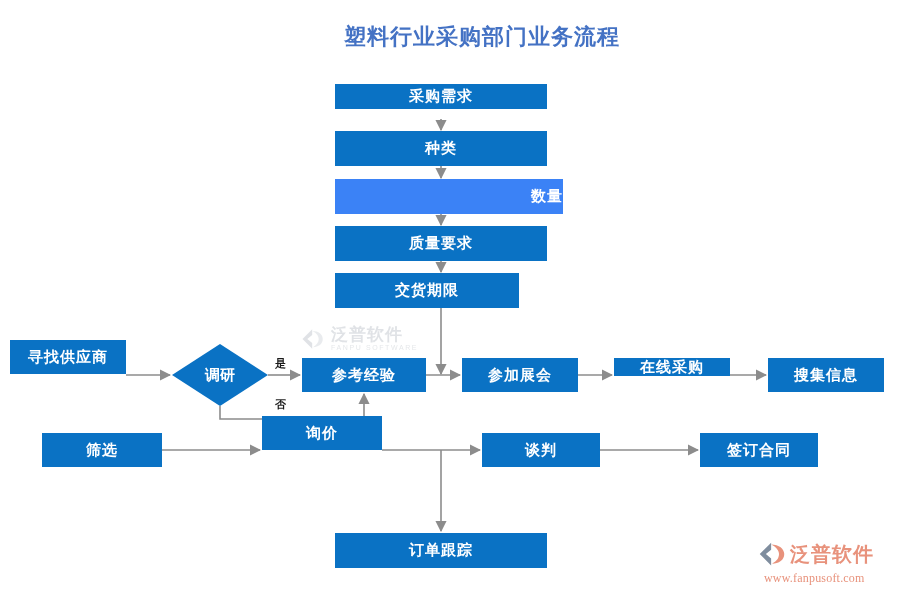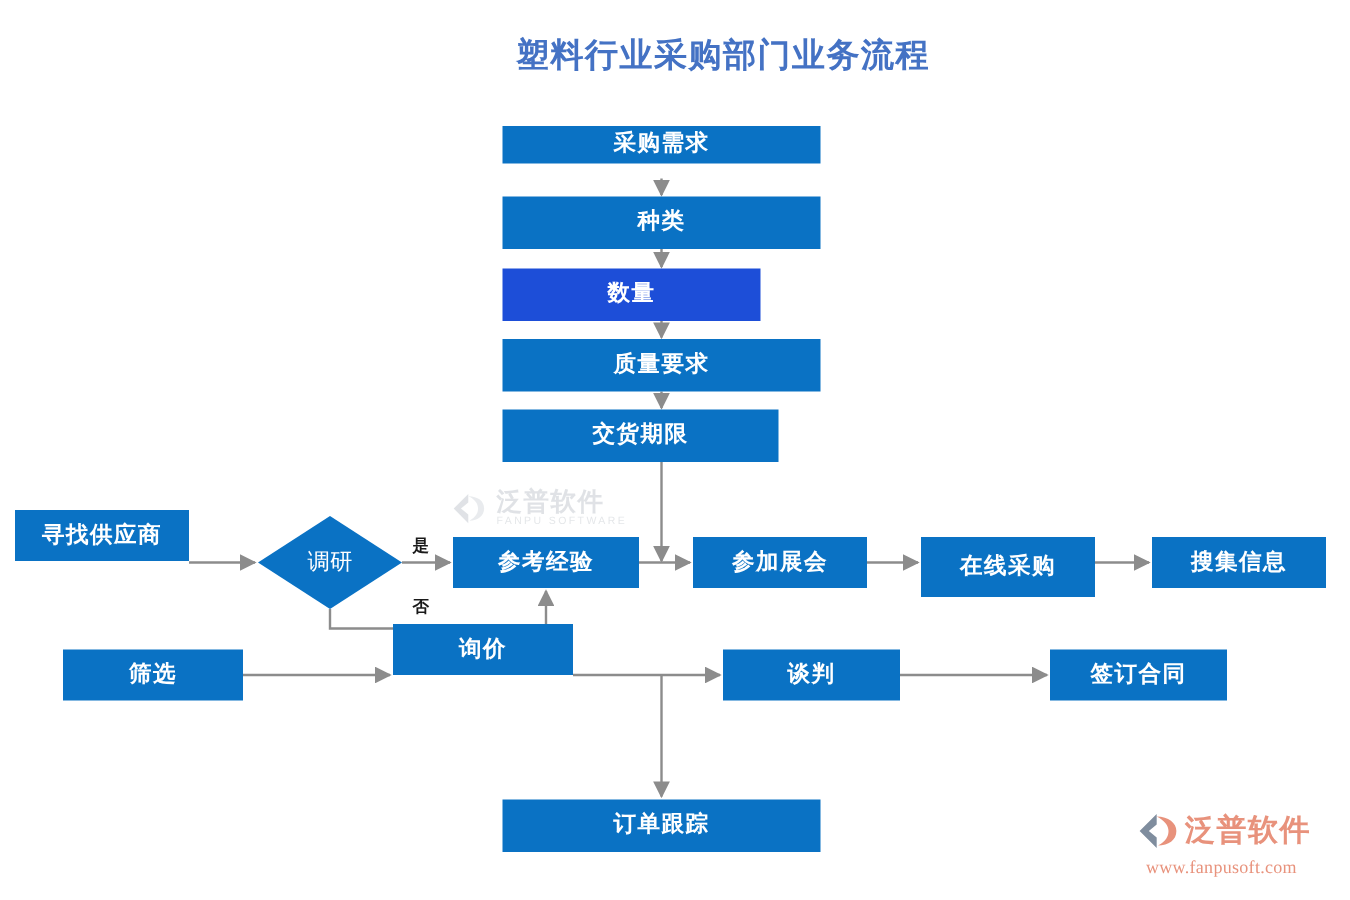--- a/index.html
+++ b/index.html
@@ -68,21 +68,21 @@
     position: absolute;
     left: 0;
     top: 0;
     width: 100%;
     height: 100%;
     display: flex;
     align-items: center;
     justify-content: center;
     color: #ffffff;
     font-size: 15px;
-    font-weight: normal;
+    font-weight: bold;
     line-height: 1.05;
     text-align: center;
     word-break: break-all;
     padding: 0 30px;
     box-sizing: border-box;
   }
   .edge-label {
     position: absolute;
     font-size: 11px;
     font-weight: bold;
@@ -211,21 +211,21 @@
     <path d="M 220 406 L 220 419 L 364 419 L 364 394" stroke="#8c8c8c" stroke-width="1.6" fill="none" marker-end="url(#arrow)"></path>
   </svg>
 
   <div id="nodes-host">
       <div class="node" style="left: 335px; top: 84px; width: 212px; height: 25px; background: rgb(10, 114, 196); color: rgb(255, 255, 255);">
         <span>采购需求</span>
       </div>
       <div class="node" style="left: 335px; top: 131px; width: 212px; height: 35px; background: rgb(10, 114, 196); color: rgb(255, 255, 255);">
         <span>种类</span>
       </div>
-      <div class="node" style="left: 335px; top: 179px; width: 172px; height: 35px; background: #1d4ed8; color: rgb(255, 255, 255);">
+      <div class="node" style="left: 335px; top: 179px; width: 228px; height: 35px; background: #3b82f6; color: rgb(255, 255, 255); justify-content: flex-end;">
         <span>数量</span>
       </div>
       <div class="node" style="left: 335px; top: 226px; width: 212px; height: 35px; background: rgb(10, 114, 196); color: rgb(255, 255, 255);">
         <span>质量要求</span>
       </div>
       <div class="node" style="left: 335px; top: 273px; width: 184px; height: 35px; background: rgb(10, 114, 196); color: rgb(255, 255, 255);">
         <span>交货期限</span>
       </div>
       <div class="node" style="left: 10px; top: 340px; width: 116px; height: 34px; background: rgb(10, 114, 196); color: rgb(255, 255, 255);">
         <span>寻找供应商</span>
@@ -233,21 +233,21 @@
       <div class="diamond-wrap" style="left: 172px; top: 344px; width: 96px; height: 62px;">
         <div class="diamond-shape" style="background: rgb(10, 114, 196);"></div>
         <div class="diamond-label">调研</div>
       </div>
       <div class="node" style="left: 302px; top: 358px; width: 124px; height: 34px; background: rgb(10, 114, 196); color: rgb(255, 255, 255);">
         <span>参考经验</span>
       </div>
       <div class="node" style="left: 462px; top: 358px; width: 116px; height: 34px; background: rgb(10, 114, 196); color: rgb(255, 255, 255);">
         <span>参加展会</span>
       </div>
-      <div class="node" style="left: 614px; top: 358px; width: 116px; height: 40px; background: rgb(10, 114, 196); color: rgb(255, 255, 255);">
+      <div class="node" style="left: 614px; top: 358px; width: 116px; height: 18px; background: rgb(10, 114, 196); color: rgb(255, 255, 255);">
         <span>在线采购</span>
       </div>
       <div class="node" style="left: 768px; top: 358px; width: 116px; height: 34px; background: rgb(10, 114, 196); color: rgb(255, 255, 255);">
         <span>搜集信息</span>
       </div>
       <div class="node" style="left: 42px; top: 433px; width: 120px; height: 34px; background: rgb(10, 114, 196); color: rgb(255, 255, 255);">
         <span>筛选</span>
       </div>
       <div class="node" style="left: 262px; top: 416px; width: 120px; height: 34px; background: rgb(10, 114, 196); color: rgb(255, 255, 255);">
         <span>询价</span>

